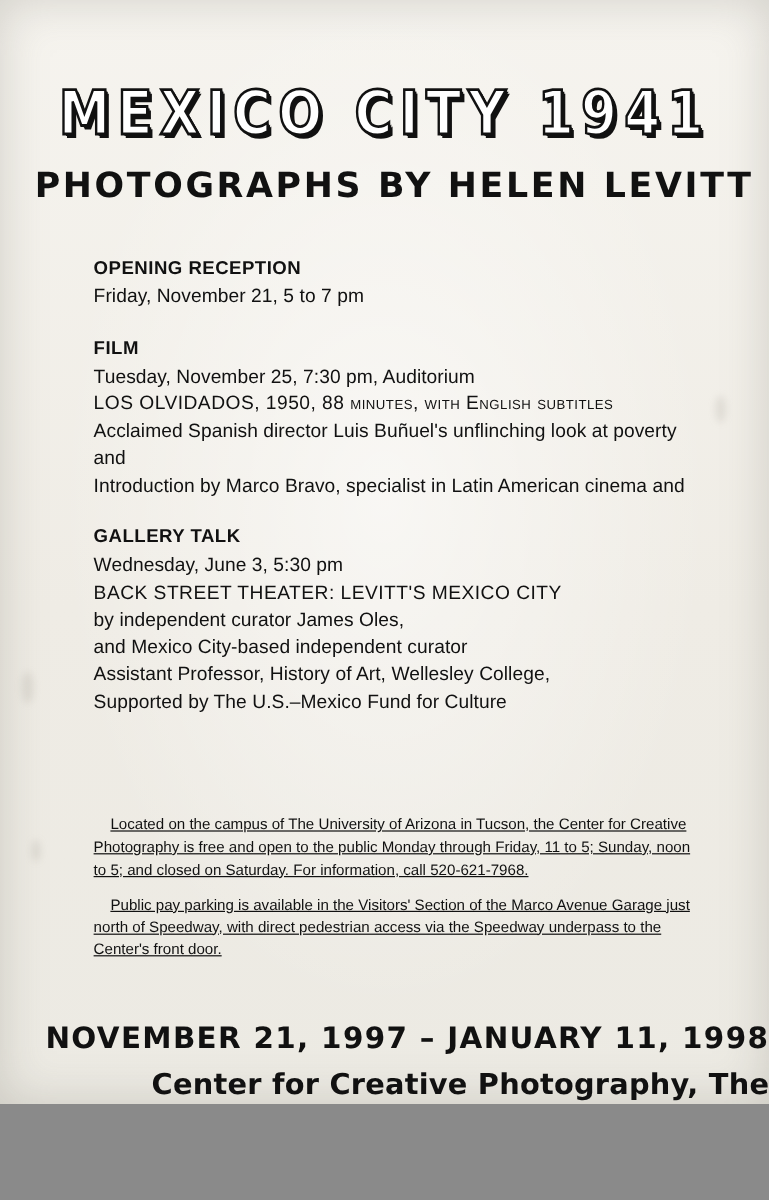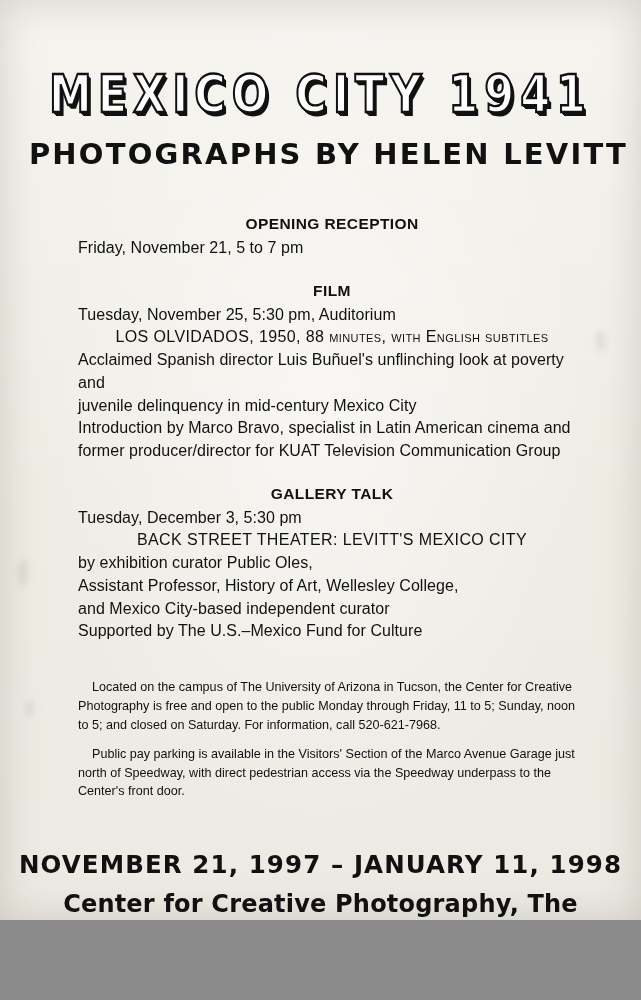--- a/index.html
+++ b/index.html
@@ -94,44 +94,44 @@
   .line {
     font-family: "Liberation Sans", sans-serif;
     font-size: 16px;
     line-height: 1.42;
     margin: 0;
     letter-spacing: 0.05px;
   }
   .sc {
     font-variant: small-caps;
     letter-spacing: 0.4px;
-    text-align: center;
   }
 
   
   .fineprint {
     position: absolute;
     left: 78px;
     right: 55px;
     top: 678px;
     font-size: 12.6px;
     line-height: 1.5;
+    text-decoration: underline;
   }
   .fineprint p {
     margin: 0 0 10px 0;
     text-indent: 14px;
   }
 
   
   .footer {
     position: absolute;
     left: 0;
     right: 0;
     top: 850px;
-    text-align: center;
+    text-align: right;
   }
   .footer-dates {
     font-family: "DejaVu Sans", sans-serif;
     font-weight: bold;
     font-size: 24.5px;
     letter-spacing: 1.1px;
     margin: 0;
     color: #111;
   }
   .footer-venue {
@@ -166,35 +166,33 @@
 
     <div class="body-block">
 
       <div class="section">
         <p class="section-head sc">Opening Reception</p>
         <p class="line">Friday, November 21, 5 to 7 pm</p>
       </div>
 
       <div class="section">
         <p class="section-head sc">Film</p>
-        <p class="line">Tuesday, November 25, 5:30 pm, Auditorium</p>
+        <p class="line">Tuesday, November 25, 7:30 pm, Auditorium</p>
         <p class="line sc">LOS OLVIDADOS, 1950, 88 minutes, with English subtitles</p>
         <p class="line">Acclaimed Spanish director Luis Buñuel's unflinching look at poverty and</p>
-        <p class="line">juvenile delinquency in mid-century Mexico City</p>
         <p class="line">Introduction by Marco Bravo, specialist in Latin American cinema and</p>
-        <p class="line">former producer/director for KUAT Television Communication Group</p>
       </div>
 
       <div class="section">
         <p class="section-head sc">Gallery Talk</p>
-        <p class="line">Tuesday, December 3, 5:30 pm</p>
+        <p class="line">Wednesday, June 3, 5:30 pm</p>
         <p class="line sc">BACK STREET THEATER: LEVITT'S MEXICO CITY</p>
-        <p class="line">by exhibition curator Public Oles,</p>
+        <p class="line">by independent curator James Oles,</p>
+        <p class="line">and Mexico City-based independent curator</p>
         <p class="line">Assistant Professor, History of Art, Wellesley College,</p>
-        <p class="line">and Mexico City-based independent curator</p>
         <p class="line">Supported by The U.S.–Mexico Fund for Culture</p>
       </div>
 
     </div>
 
     <div class="fineprint">
       <p>Located on the campus of The University of Arizona in Tucson, the Center for Creative Photography is free and open to the public Monday through Friday, 11 to 5; Sunday, noon to 5; and closed on Saturday.  For information, call 520-621-7968.</p>
       <p>Public pay parking is available in the Visitors' Section of the Marco Avenue Garage just north of Speedway, with direct pedestrian access via the Speedway underpass to the Center's front door.</p>
     </div>
 

